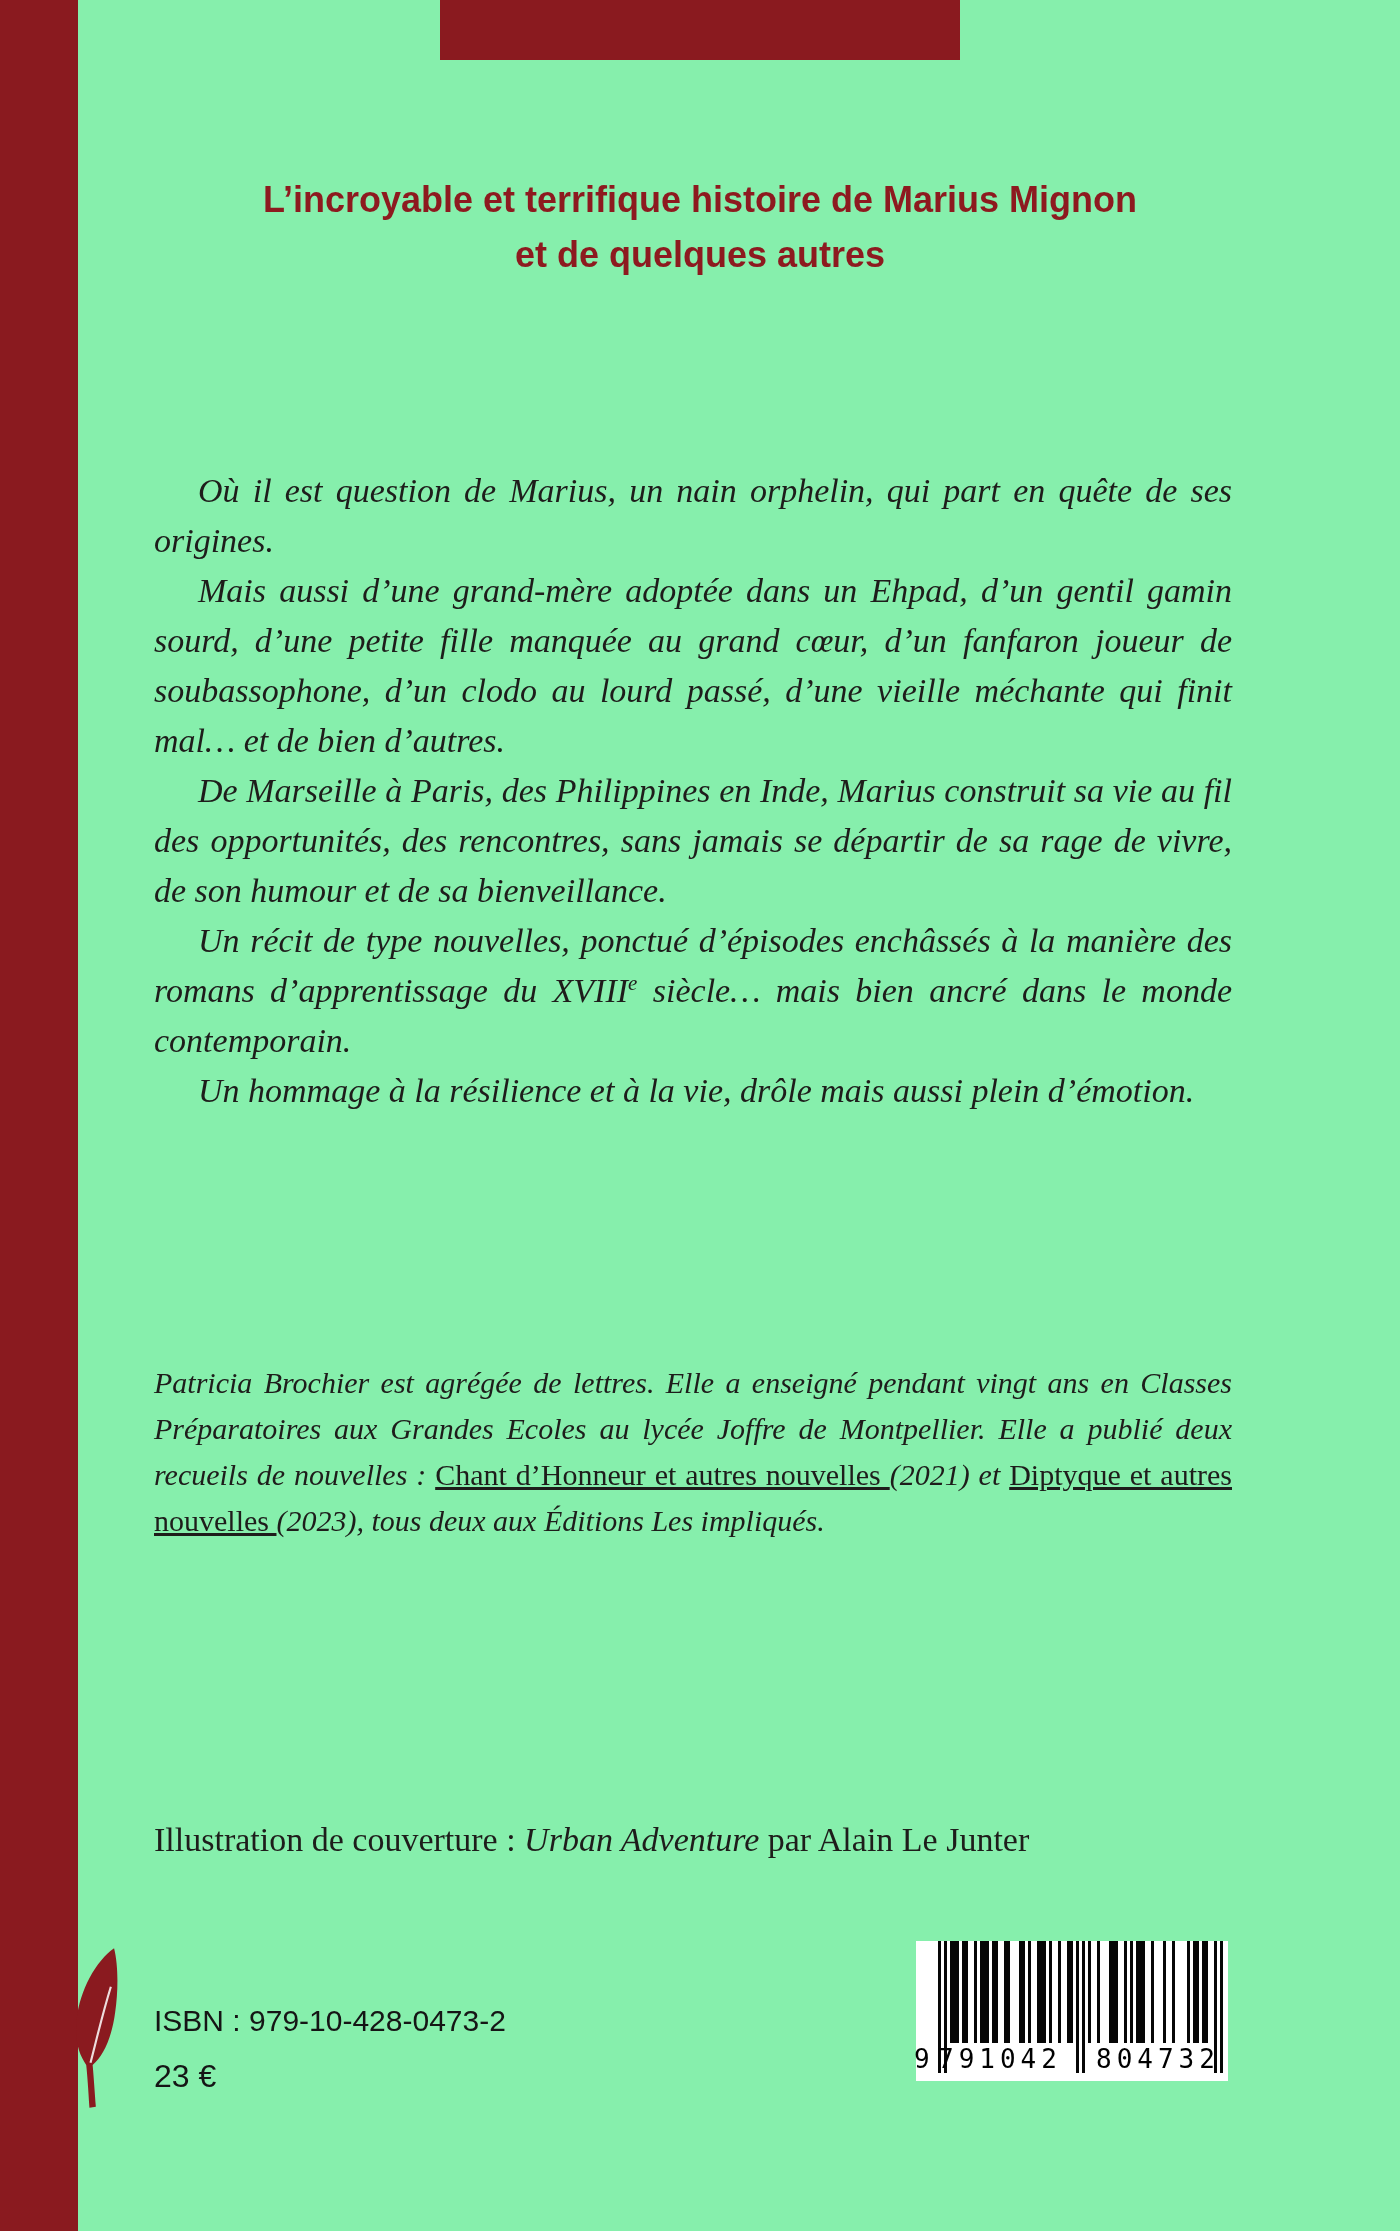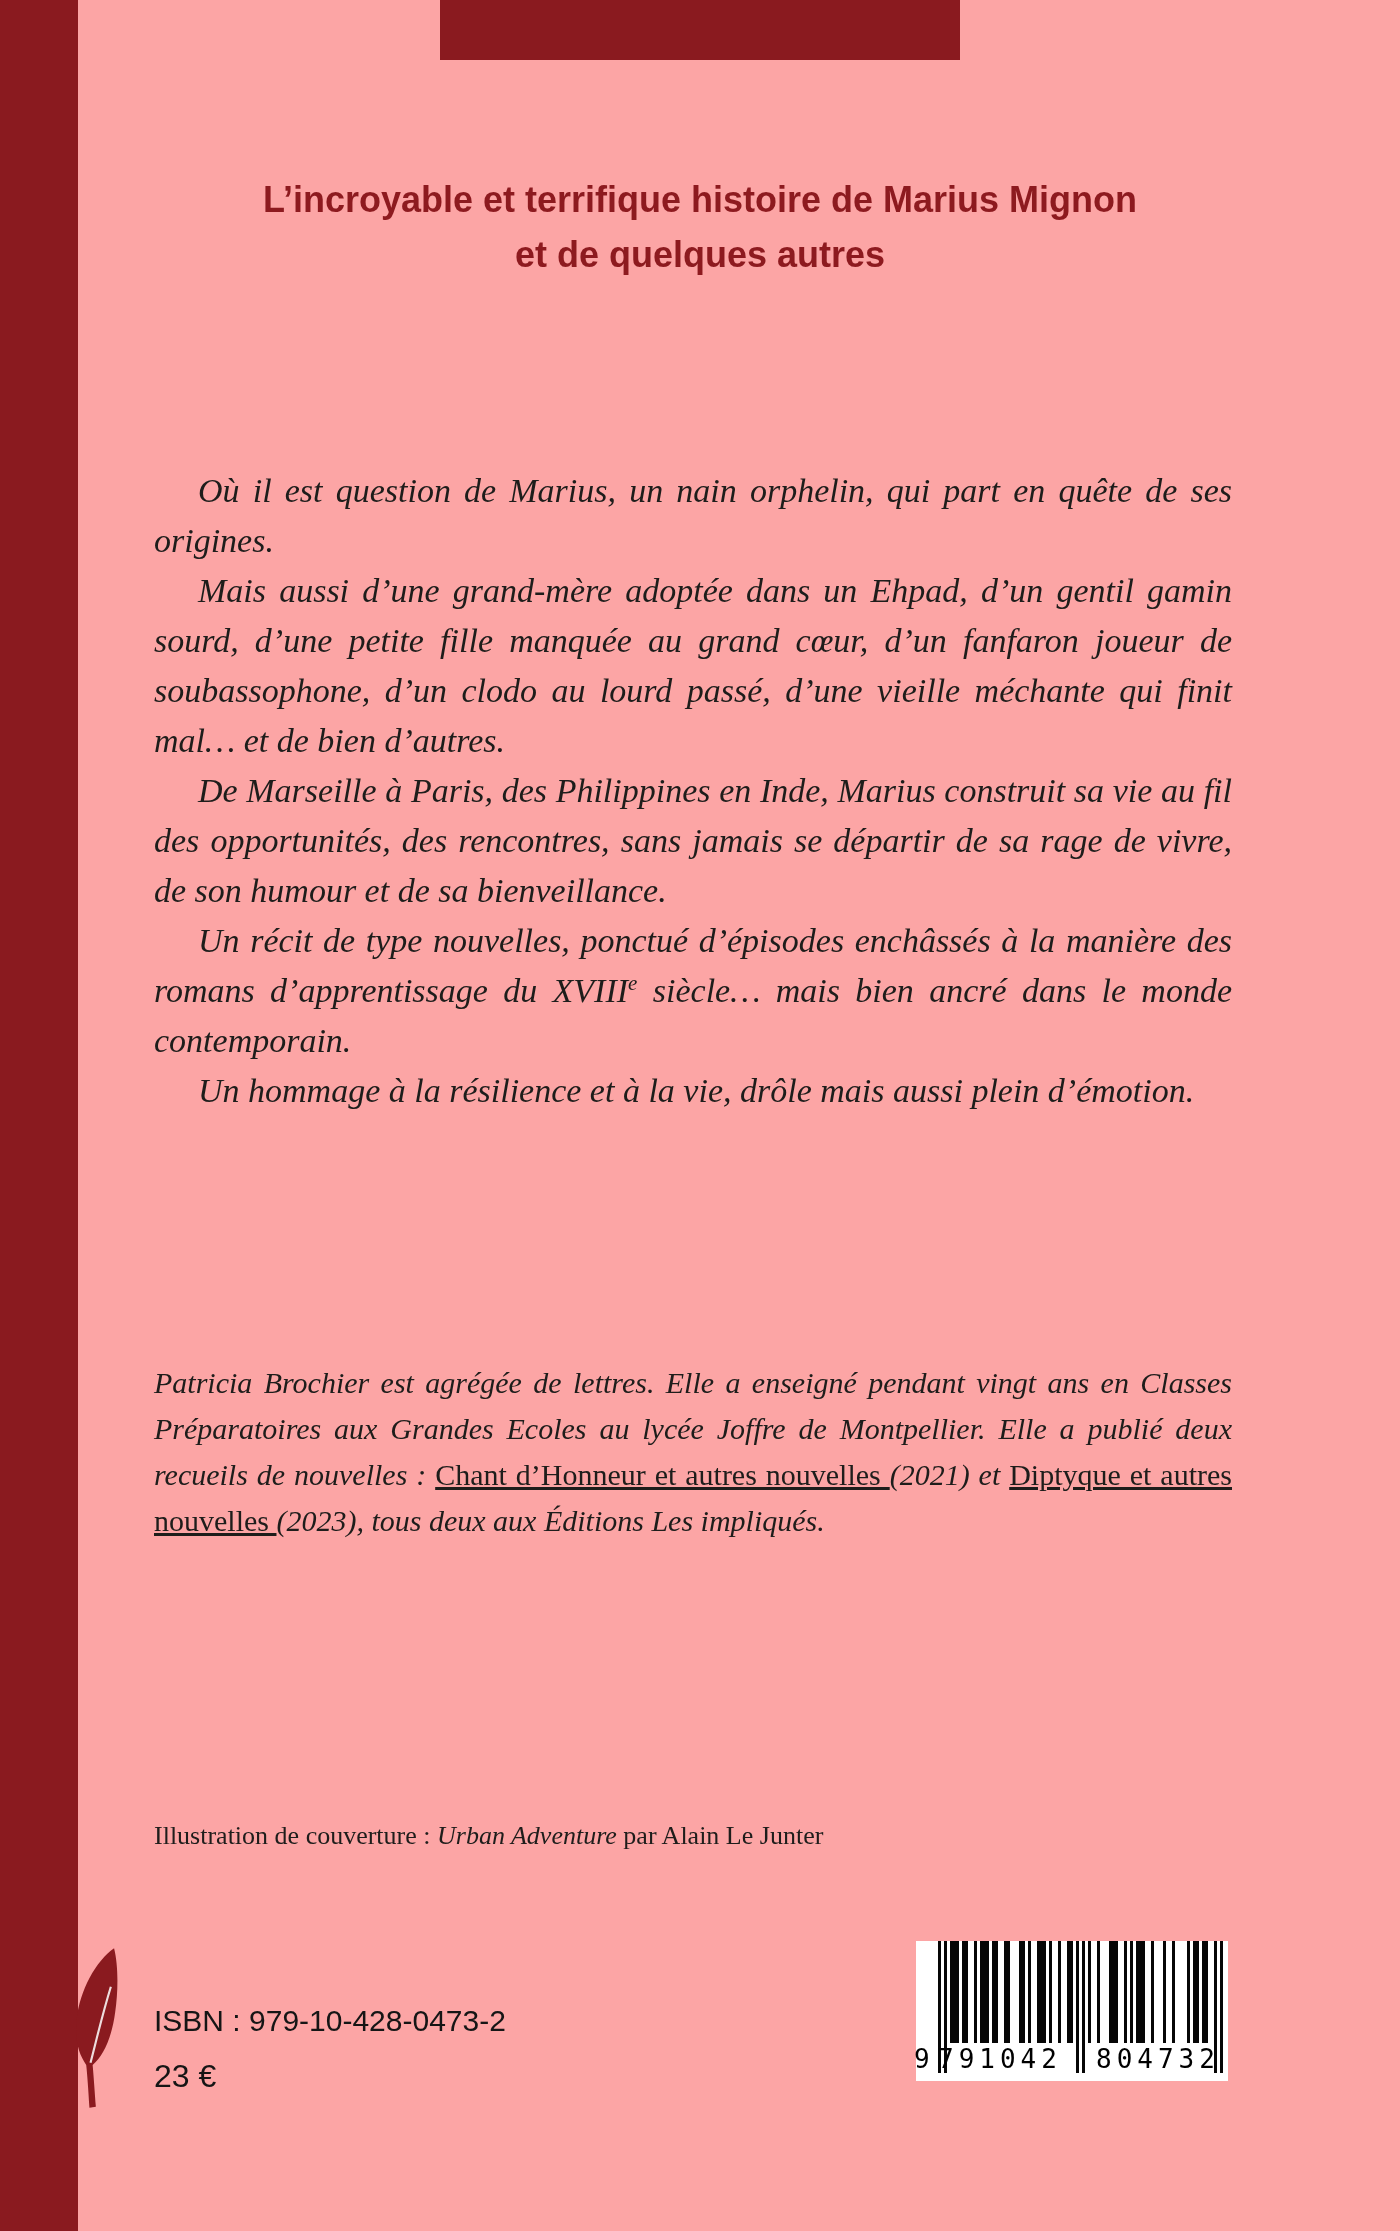--- a/index.html
+++ b/index.html
@@ -1,19 +1,19 @@
 <!DOCTYPE html>
 <html lang="fr"><head>
 <meta charset="utf-8">
 <style>
   html,body{margin:0;padding:0;background:#e8e8e8;}
   .cover{
     position:relative;
     width:1400px;height:2231px;
-    background:#fca5a5;
+    background:#86efac;
     overflow:hidden;
     font-family:"Liberation Serif",serif;
     color:#1e1d1b;
     margin:0 auto;
   }
   .left-band{
     position:absolute;left:0;top:0;width:78px;height:2231px;
     background:#8a1a1f;
   }
   .top-band{
@@ -39,21 +39,21 @@
   .bio{
     position:absolute;top:1360px;left:154px;width:1078px;
     font-size:30px;line-height:46px;
     text-align:justify;
     margin:0;
   }
   .it{font-style:italic;}
   .rm{font-style:normal;text-decoration:underline;}
   .credit{
     position:absolute;top:1821px;left:154px;width:1078px;
-    font-size:26px;margin:0;
+    font-size:34px;margin:0;
   }
   .logo{position:absolute;left:68px;top:1946px;}
   .isbn{
     position:absolute;top:2004px;left:154px;
     font-family:"Liberation Sans",sans-serif;
     font-size:30px;color:#151515;
   }
   .price{
     position:absolute;top:2058px;left:154px;
     font-family:"Liberation Sans",sans-serif;

